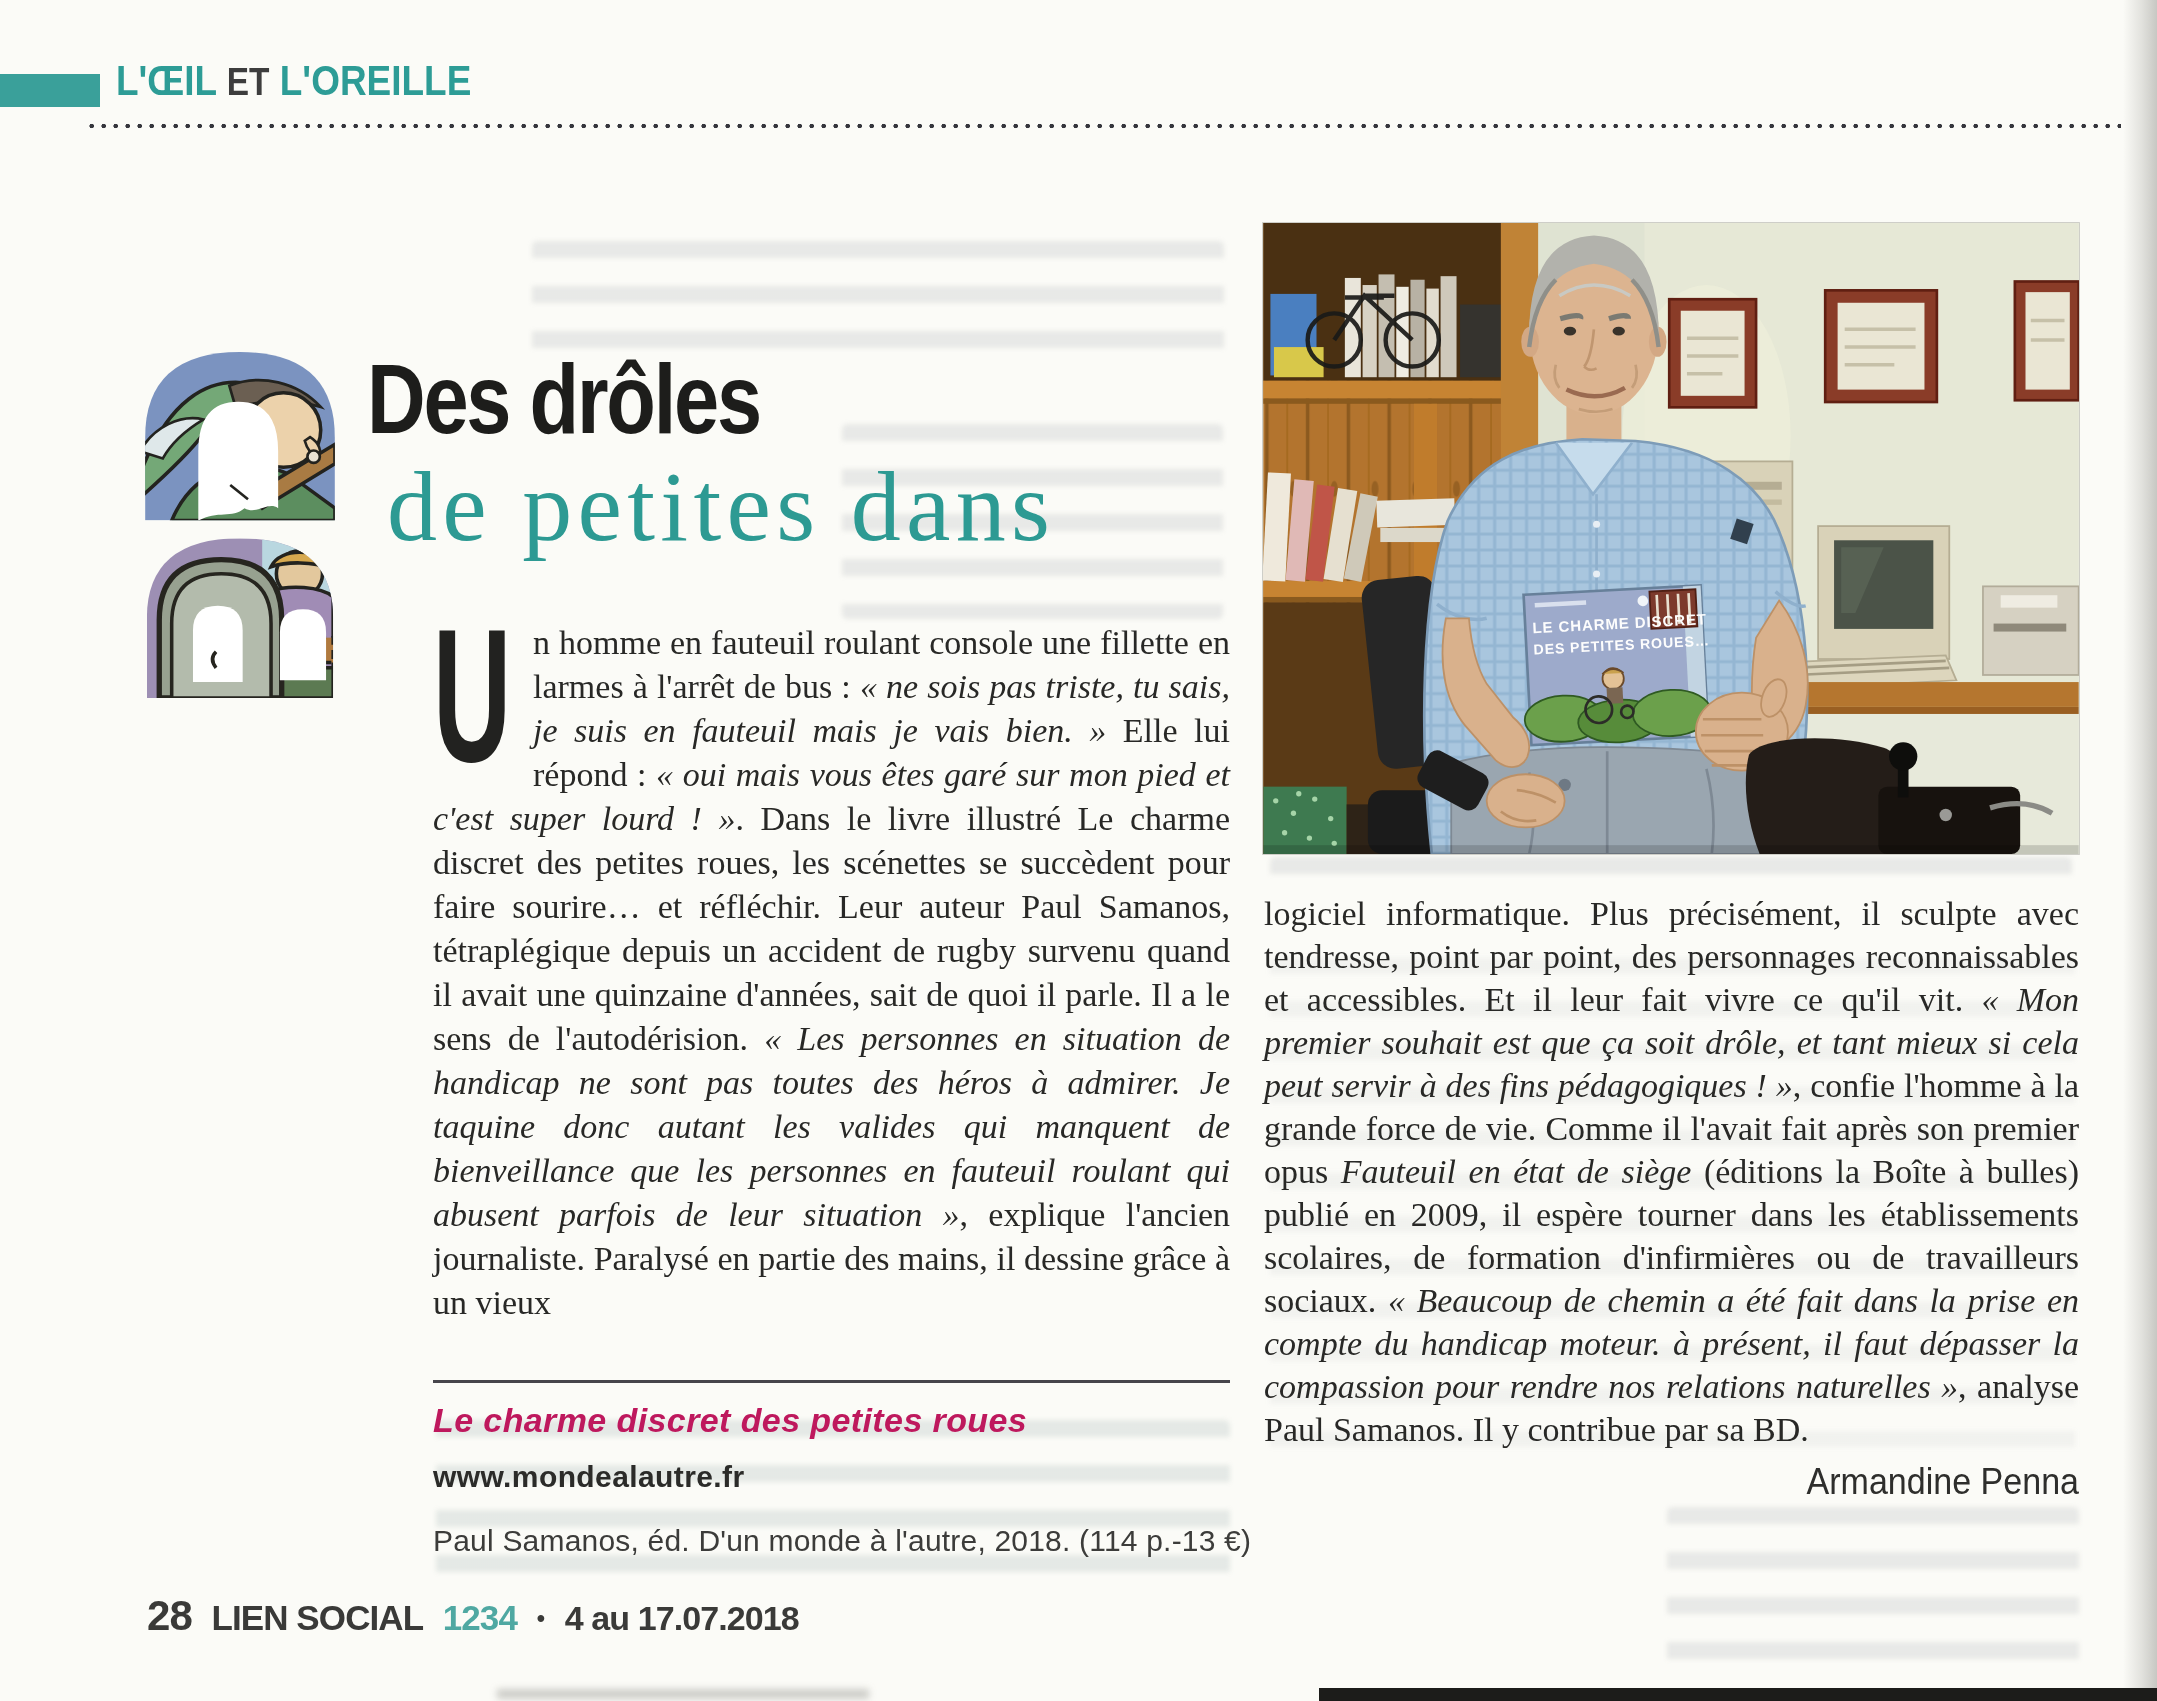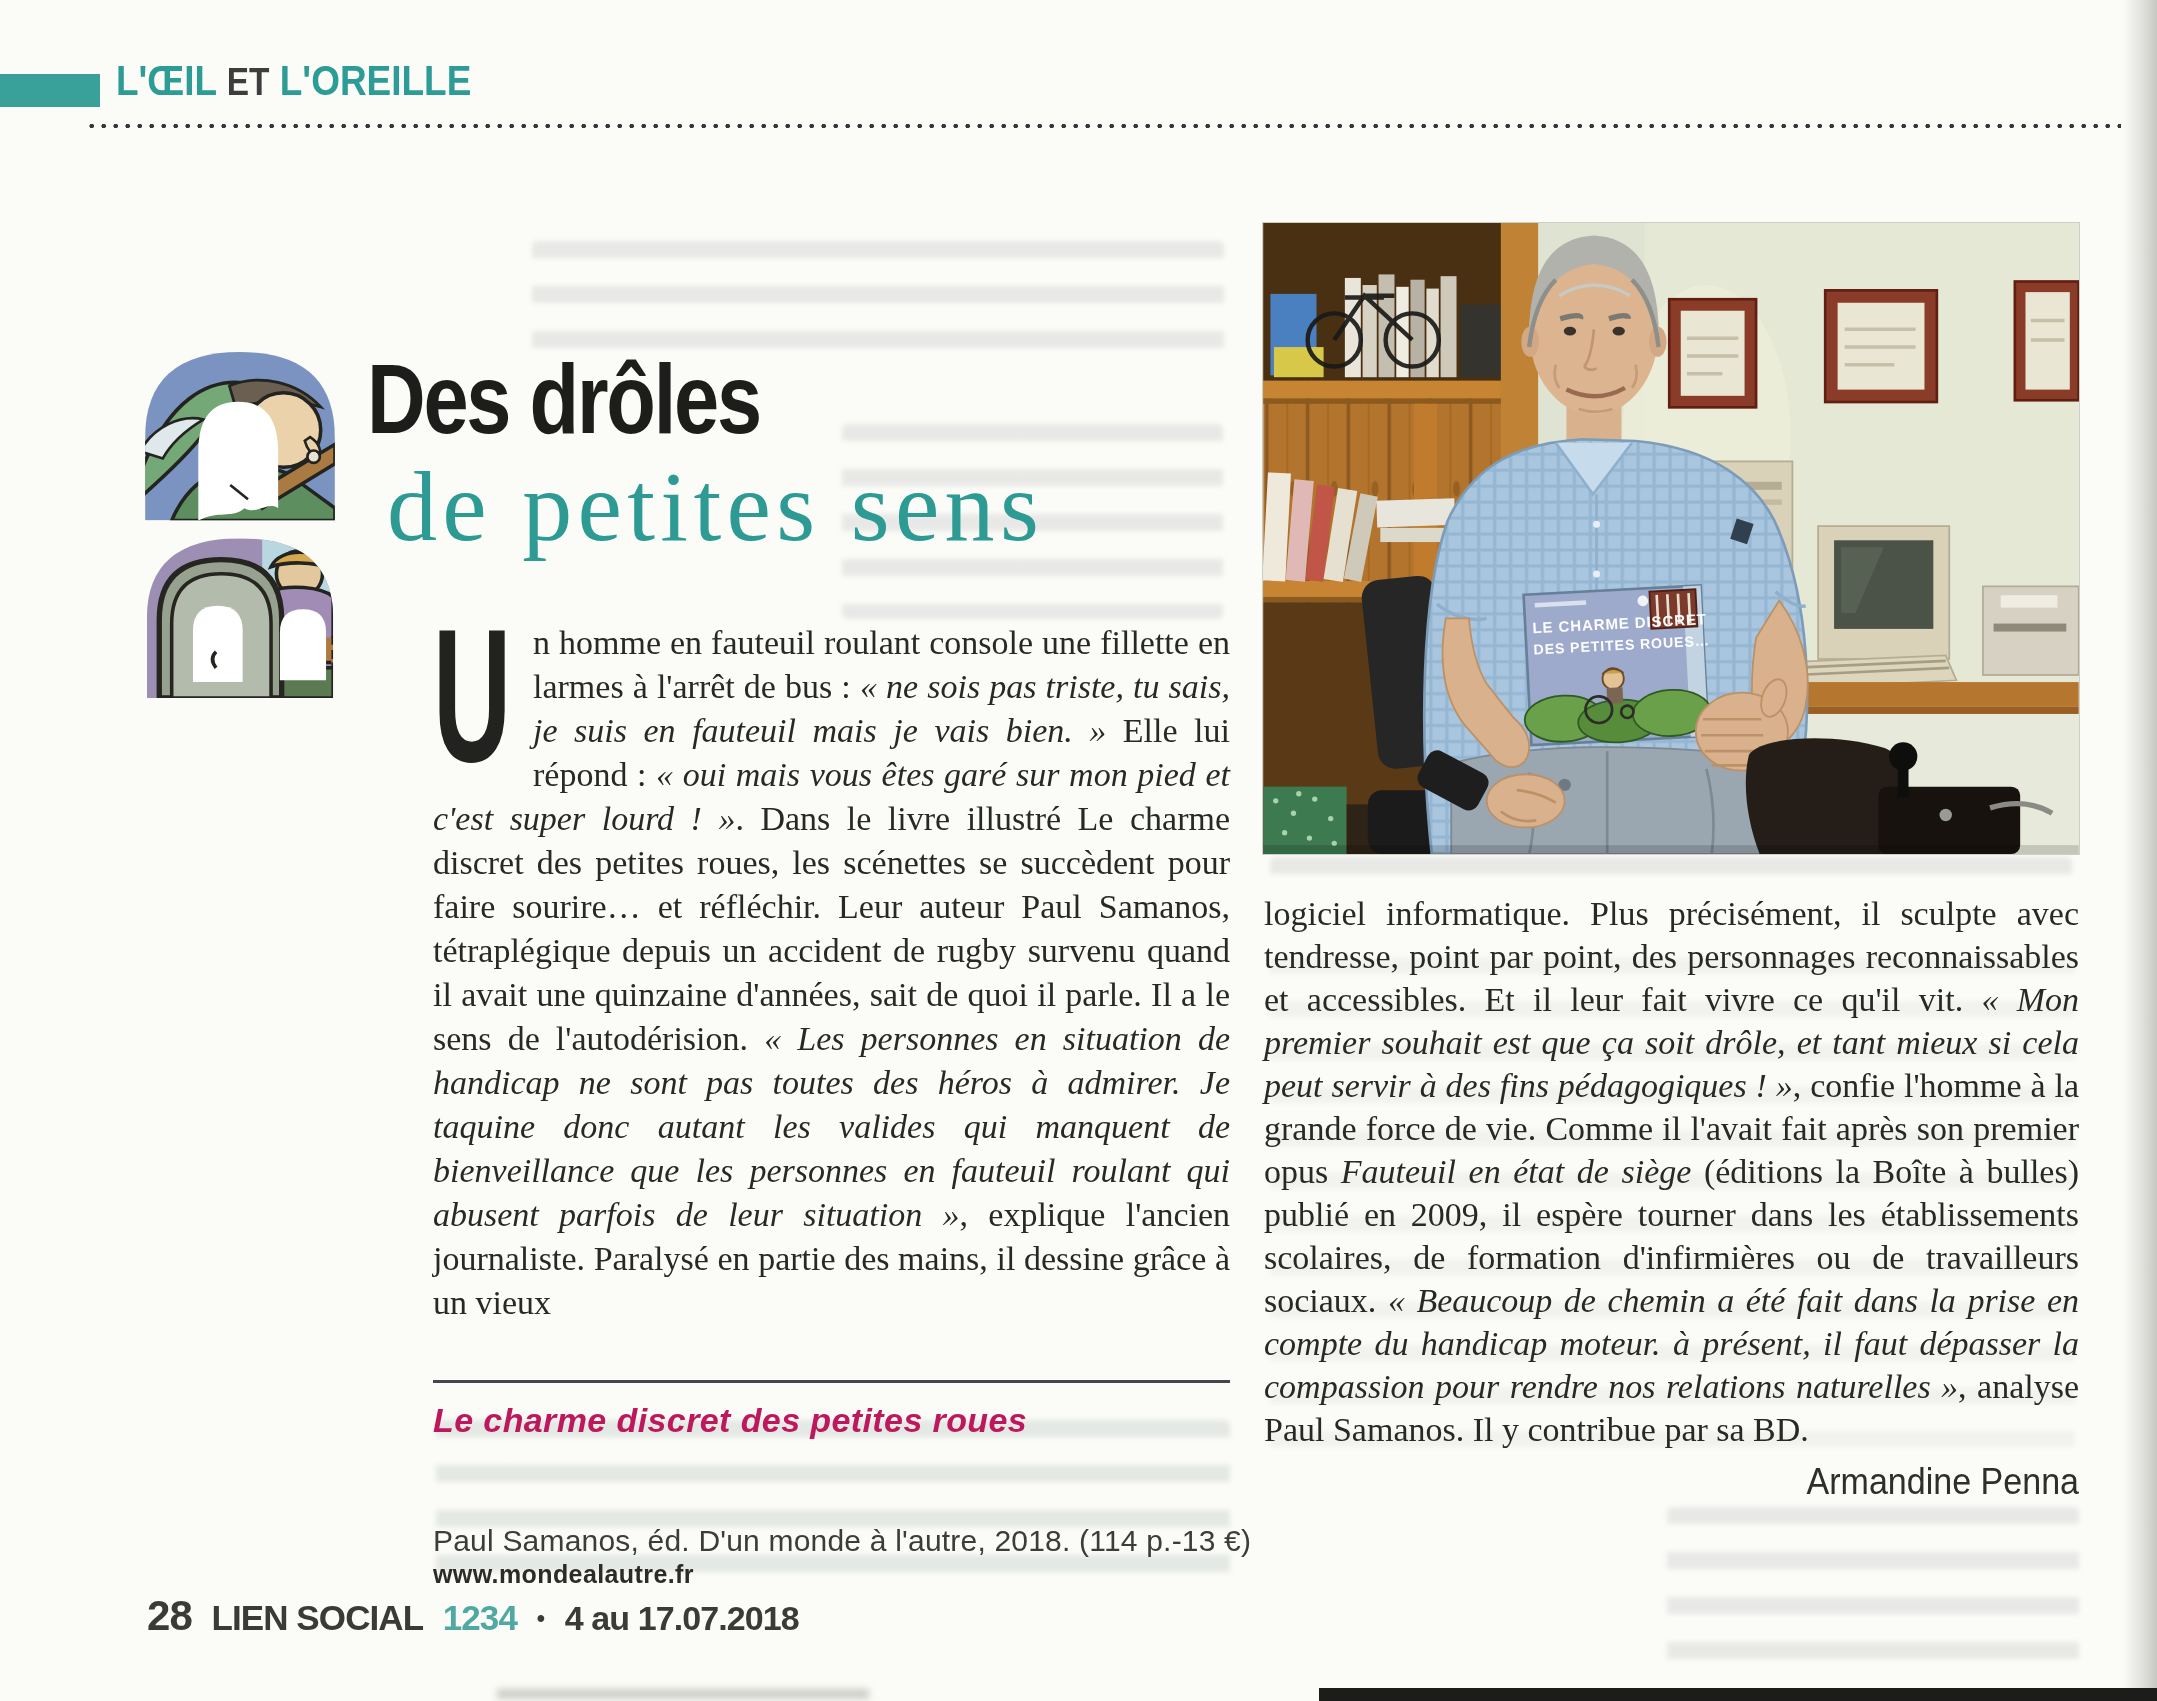--- a/index.html
+++ b/index.html
@@ -38,22 +38,22 @@
   .dropcap span{display:inline-block;font-family:"Liberation Sans",sans-serif;font-weight:700;
     font-size:190px;line-height:134px;color:#222220;transform:scaleX(.57);transform-origin:left top;}
   .byline{margin-top:8.9px;text-align:right;font-family:"Liberation Sans",sans-serif;
     font-size:37px;letter-spacing:0;color:#2e2e2c;transform:scaleX(.92);transform-origin:right top;}
   
   .book-rule{left:433px;top:1380px;width:797px;height:2.7px;background:#46454b;}
   .book-title{left:433px;top:1401px;font-family:"Liberation Sans",sans-serif;font-weight:700;
     font-style:italic;font-size:34px;color:#be185d;letter-spacing:0.4px;white-space:nowrap;}
   .book-details{left:433px;top:1524px;font-family:"Liberation Sans",sans-serif;
     font-size:30px;color:#3c3c3a;letter-spacing:0.2px;white-space:nowrap;}
-  .book-url{left:433px;top:1560px;font-family:"Liberation Sans",sans-serif;font-weight:700;
-    font-size:25px;color:#2b2b29;letter-spacing:0.4px;}
+  .book-url{left:433px;top:1460px;font-family:"Liberation Sans",sans-serif;font-weight:700;
+    font-size:30px;color:#2b2b29;letter-spacing:0.4px;}
   
   .photo{left:1263px;top:223px;width:816px;height:631px;box-shadow:0 0 0 0.9px #c9c9c2;}
   
   .footer{left:147px;top:1592px;display:flex;align-items:baseline;gap:19.5px;
     font-family:"Liberation Sans",sans-serif;color:#3a3a38;white-space:nowrap;}
   .footer .pnum{font-size:42px;font-weight:700;letter-spacing:-0.9px;}
   .footer .mag{font-size:35px;font-weight:700;letter-spacing:-0.9px;}
   .footer .issue{font-size:35px;font-weight:700;color:#4fa8a2;letter-spacing:-0.9px;text-align:center;}
   .footer .sep{font-size:25px;position:relative;top:-3.5px;}
   .footer .date{font-size:34px;font-weight:700;letter-spacing:-0.9px;}
@@ -115,21 +115,21 @@
     <path d="M144,146 H210 V180 H144 Z" fill="#5c7a52" stroke="#23231f" stroke-width="4"></path>
     <path d="M14,180 V92 Q14,24 84,24 Q152,24 152,92 V180 Z" fill="#97a190" stroke="#26251f" stroke-width="6"></path>
     <path d="M28,180 V96 Q28,40 84,40 Q140,40 140,96 V180 Z" fill="#b3bbac" stroke="#26251f" stroke-width="4"></path>
     <path d="M52,162 V104 Q52,76 80,76 Q108,76 108,104 V162 Z" fill="#ffffff"></path>
     <path d="M150,160 V106 Q150,80 176,80 Q202,80 202,106 V160 Z" fill="#ffffff"></path>
     <path d="M78,128 Q70,136 78,146" fill="none" stroke="#26251f" stroke-width="4"></path>
   </g>
 </svg>
 
 <div class="abs title1">Des drôles</div>
-<div class="abs title2">de petites sens</div>
+<div class="abs title2">de petites dans</div>
 
 <div class="abs col col1">
   <div class="dropcap"><span>U</span></div>
   <span>n homme en fauteuil roulant console une fillette en larmes à l'arrêt de bus : </span><span class="it">« ne sois pas triste, tu sais, je suis en fauteuil mais je vais bien. »</span><span> Elle lui répond : </span><span class="it">« oui mais vous êtes garé sur mon pied et c'est super lourd ! »</span><span>. Dans le livre illustré Le charme discret des petites roues, les scénettes se succèdent pour faire sourire… et réfléchir. Leur auteur Paul Samanos, tétraplégique depuis un accident de rugby survenu quand il avait une quinzaine d'années, sait de quoi il parle. Il a le sens de l'autodérision. </span><span class="it">« Les personnes en situation de handicap ne sont pas toutes des héros à admirer. Je taquine donc autant les valides qui manquent de bienveillance que les personnes en fauteuil roulant qui abusent parfois de leur situation »</span><span>, explique l'ancien journaliste. Paralysé en partie des mains, il dessine grâce à un vieux</span>
 </div>
 
 <div class="abs book-rule"></div>
 <div class="abs book-title">Le charme discret des petites roues</div>
 <div class="abs book-details">Paul Samanos, éd. D'un monde à l'autre, 2018. (114 p.-13 €)</div>
 <div class="abs book-url">www.mondealautre.fr</div>

